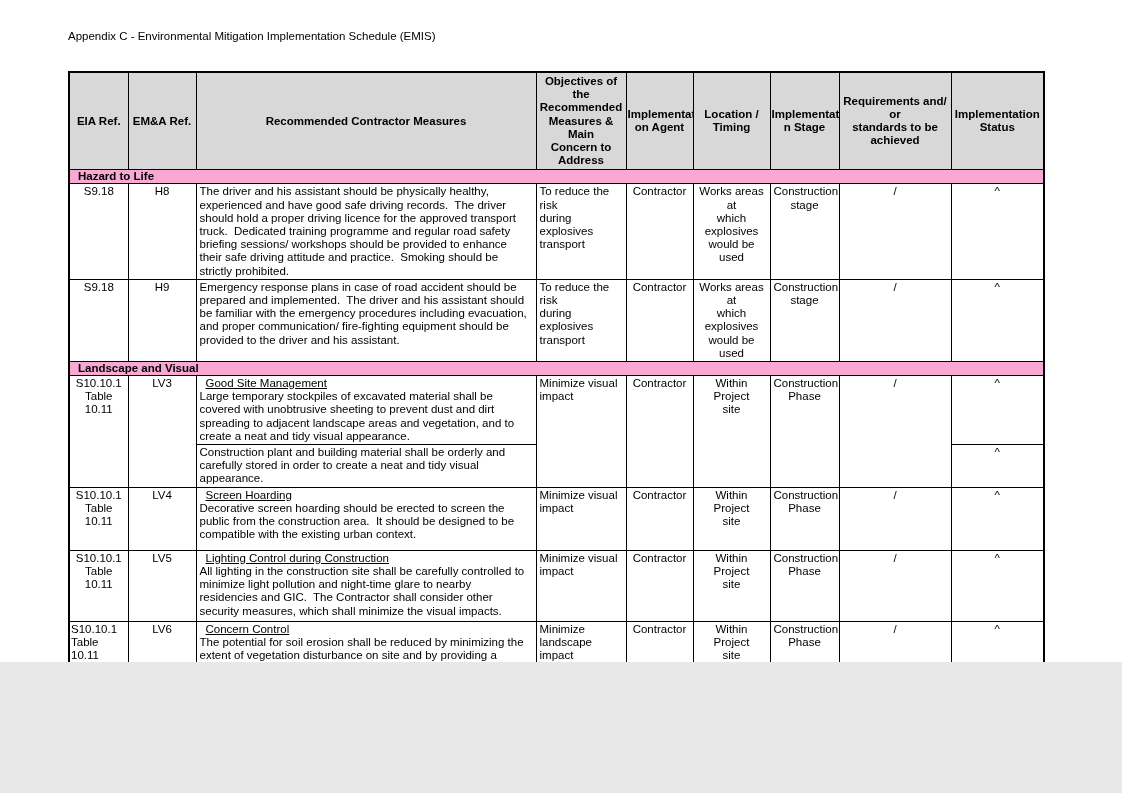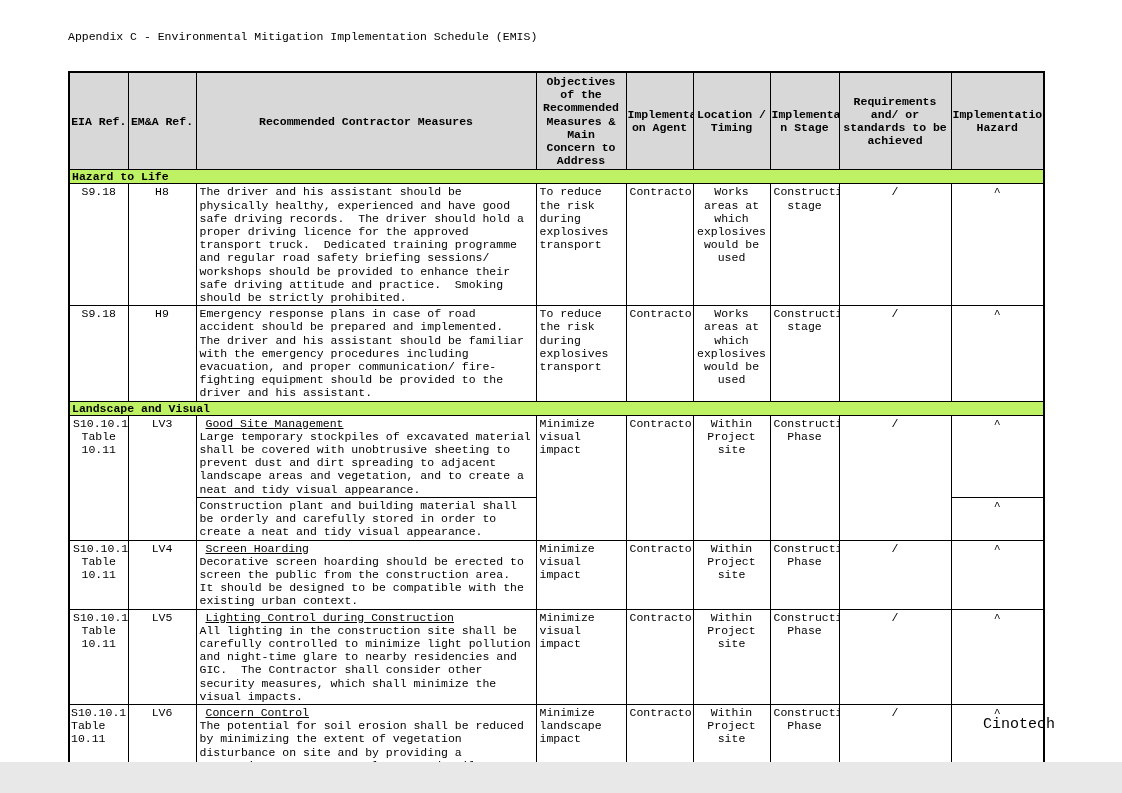--- a/index.html
+++ b/index.html
@@ -1,22 +1,22 @@
 <!DOCTYPE html>
 <html><head>
 <meta charset="utf-8">
 <style>
   * { box-sizing: border-box; }
   html, body { margin: 0; padding: 0; background: #e8e8e8; }
   .page {
     position: relative;
     width: 1122px;
-    height: 762px;
+    height: 662px;
     background: #ffffff;
-    font-family: Liberation Mono, monospace;
+    font-family: Liberation Sans, sans-serif;
     color: #000000;
     overflow: hidden;
   }
   .doc-title {
     position: absolute;
     left: 68px;
     top: 30px;
     font-size: 11.5px;
     line-height: 13px;
   }
@@ -40,24 +40,24 @@
   .emis thead th {
     background: #d8d8d8;
     font-weight: bold;
     text-align: center;
     vertical-align: middle;
     padding: 2px 1px;
     white-space: pre-line;
     margin-left: 36px;
   }
   .emis td.section-cell {
-    background: #bef264;
+    background: #f9a8d4;
     font-weight: bold;
     text-align: left;
-    padding: 0 2px;
+    padding: 0 8px;
     line-height: 13px;
   }
   .emis td.c { text-align: center; }
   .emis td.l { text-align: left; }
   .pre { white-space: pre-line; }
   .measure-title { text-decoration: underline; padding-left: 6px; }
   .measure-text { white-space: pre-wrap; }
   .eia-left { text-align: left !important; padding-left: 1px !important; }
   .page-number {
     position: absolute;
@@ -106,21 +106,21 @@
         <th>Implementati
 on Agent</th>
         <th>Location /
 Timing</th>
         <th>Implementatio
 n Stage</th>
         <th>Requirements and/ or
 standards to be
 achieved</th>
         <th>Implementation
-Hazard</th>
+Status</th>
       </tr>
     </thead>
     <tbody>
 
       <tr style="height:14px">
         <td colspan="9" class="section-cell">Hazard to Life</td>
       </tr>
 
       <tr style="height:89px">
         <td class="c pre">S9.18</td>

